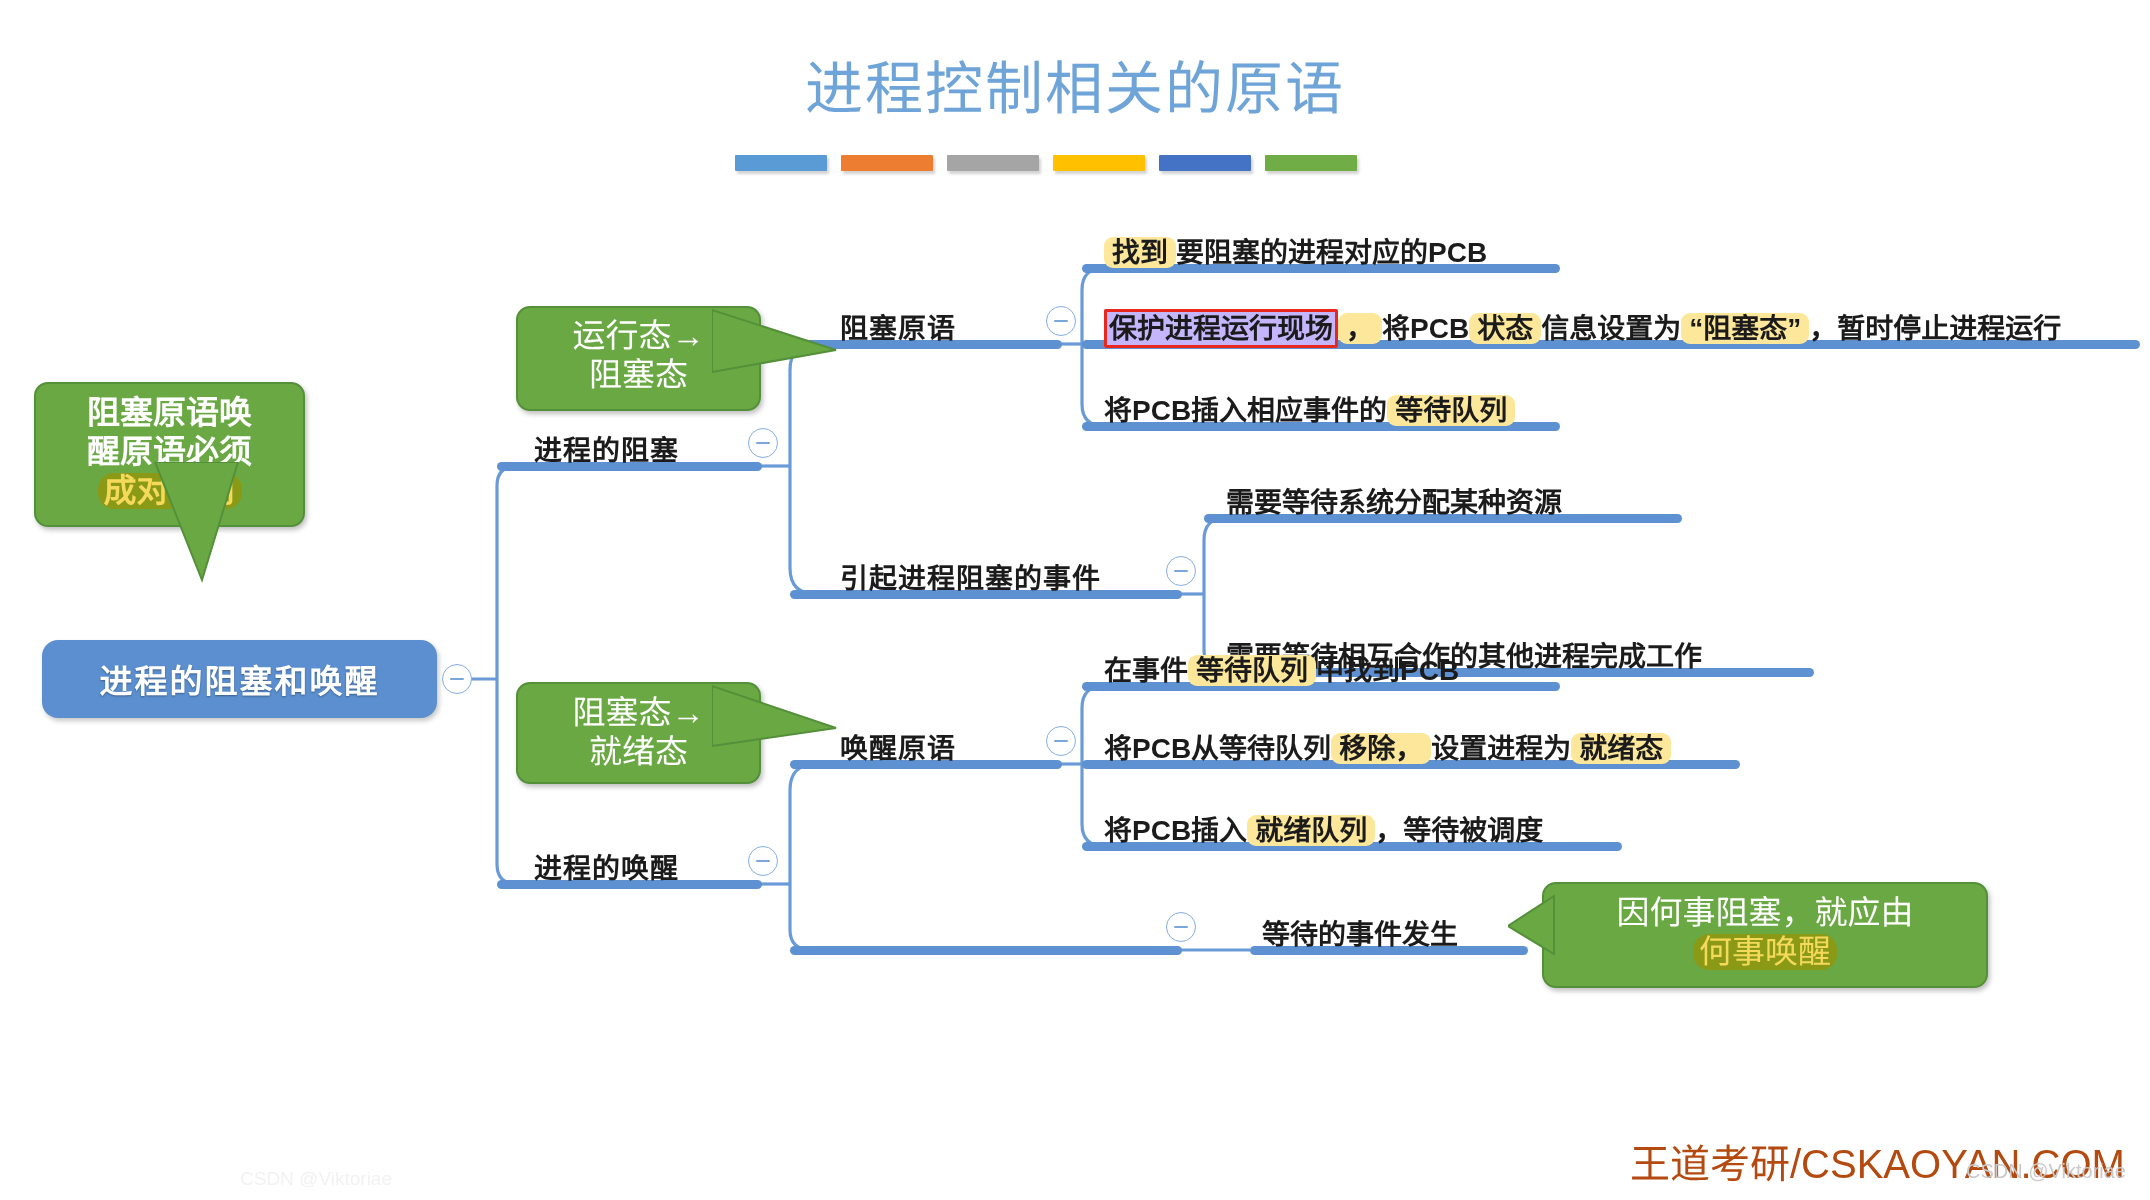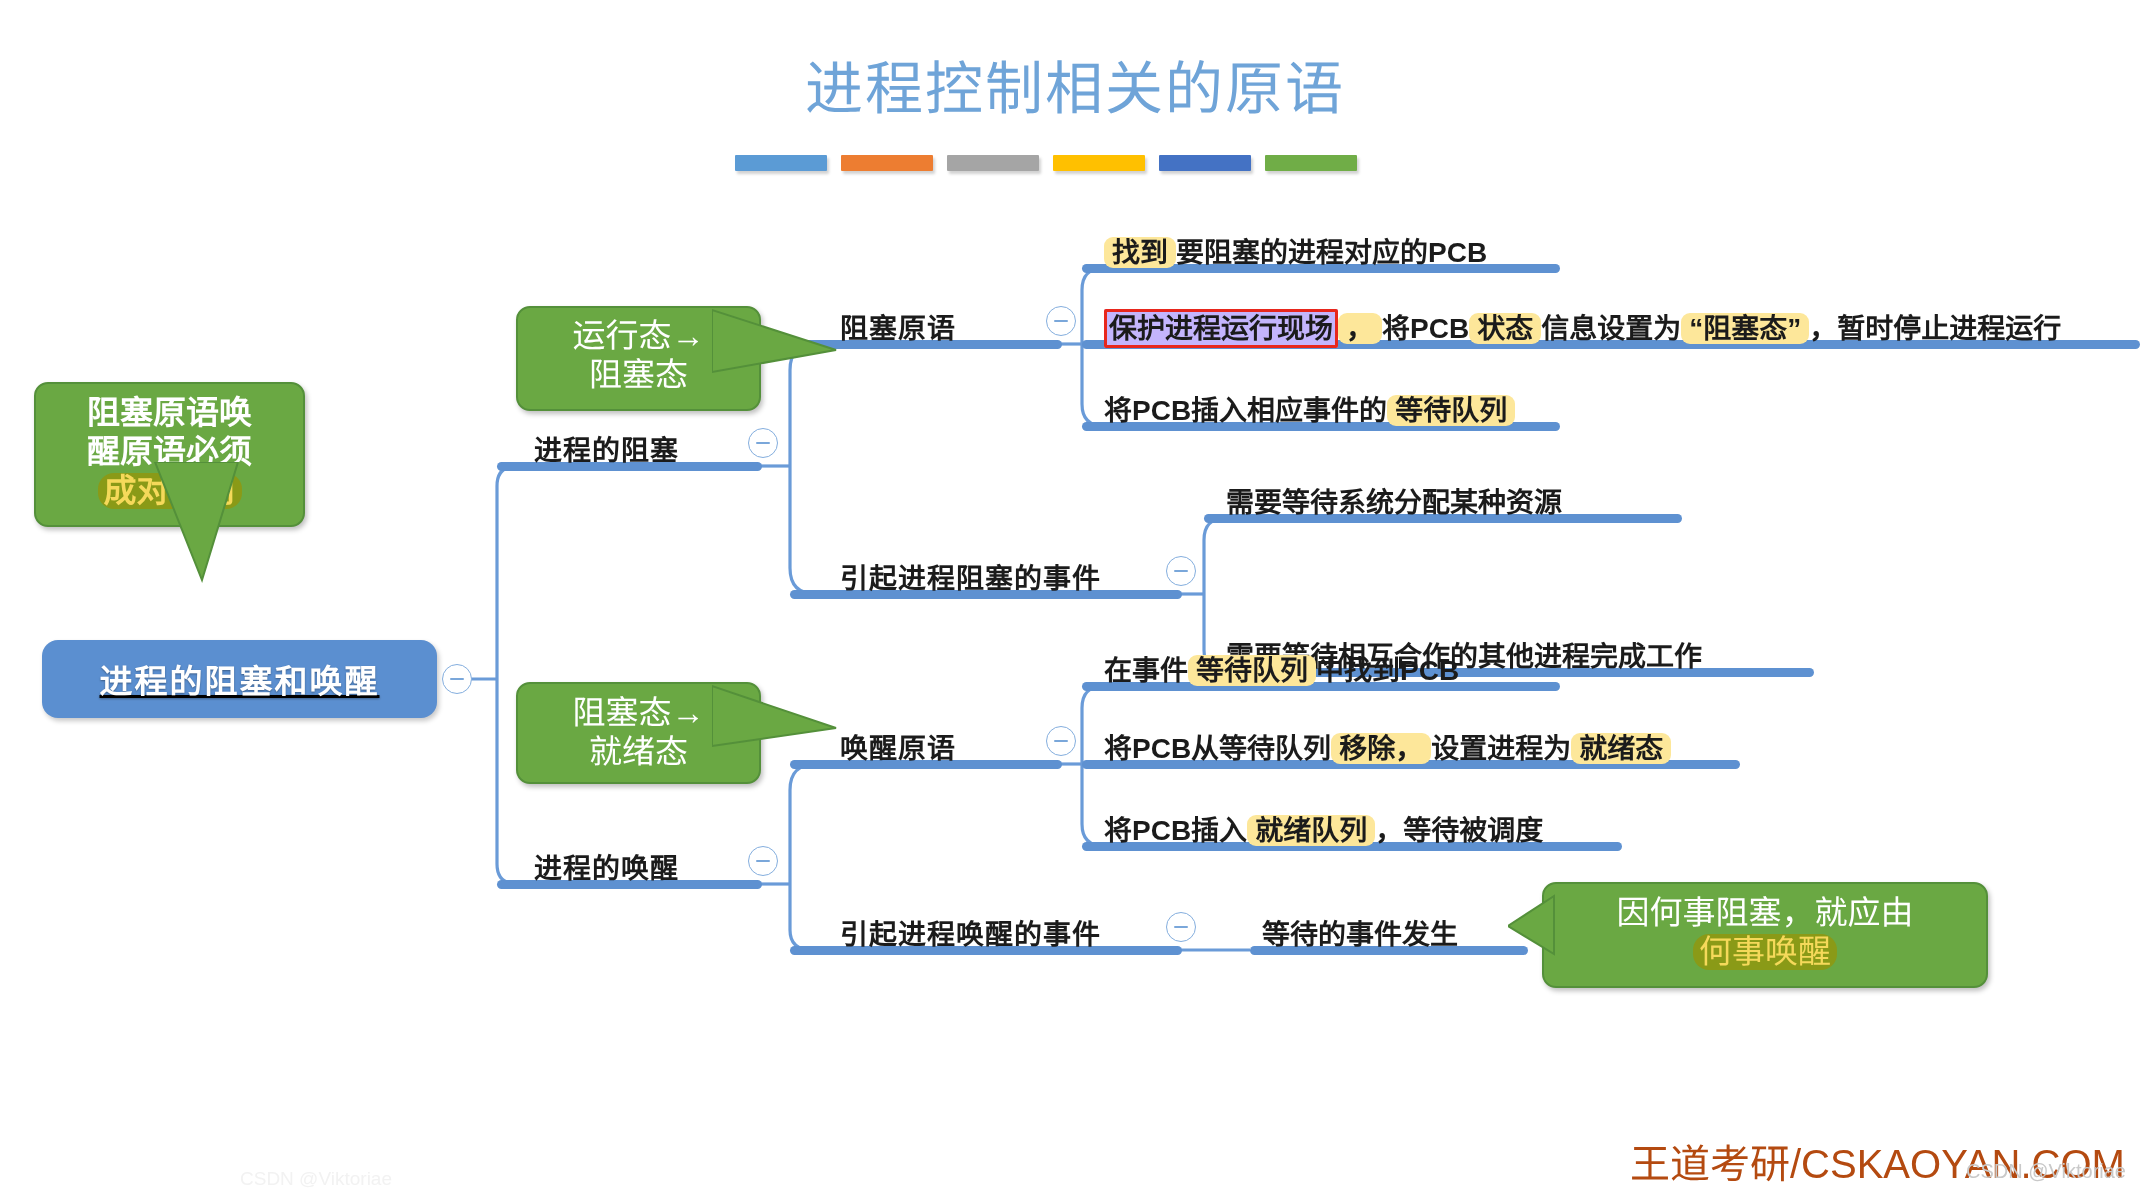--- a/index.html
+++ b/index.html
@@ -27,21 +27,21 @@
     box-shadow:2px 3px 3px rgba(0,0,0,.18);}
 
   
   #wires{position:absolute;left:0;top:0;width:2150px;height:1200px;}
 
   
   .root{
     position:absolute;left:42px;top:640px;width:395px;height:78px;
     background:#5b8fd0;border-radius:16px;
     box-shadow:2px 3px 5px rgba(0,0,0,.22);
-    display:flex;align-items:center;justify-content:center;text-decoration:underline;
+    display:flex;align-items:center;justify-content:center;
   }
   .root span{
     font-family:"Liberation Sans","DejaVu Sans",sans-serif;
     font-weight:bold;font-size:33px;color:#ffffff;letter-spacing:2px;
     text-shadow:0 1px 2px rgba(0,0,0,.35);
   }
 
   
   .node{position:absolute;white-space:nowrap;
     font-family:"Liberation Sans","DejaVu Sans",sans-serif;
@@ -163,21 +163,20 @@
 
   <div class="node lvl2" style="left:840px;top:306px;">阻塞原语</div>
   <div class="cc" style="left:1046px;top:306px;"></div>
 
   <div class="node lvl2" style="left:840px;top:556px;">引起进程阻塞的事件</div>
   <div class="cc" style="left:1166px;top:556px;"></div>
 
   <div class="node lvl2" style="left:840px;top:726px;">唤醒原语</div>
   <div class="cc" style="left:1046px;top:726px;"></div>
 
-  <div class="node lvl2" style="left:840px;top:912px;">引起进程唤醒的事件</div>
   <div class="cc" style="left:1166px;top:912px;"></div>
 
   <div class="node leaf" style="left:1104px;top:230px;"><span class="hl">找到</span><span>要阻塞的进程对应的PCB</span></div>
 
   <div class="node leaf" style="left:1104px;top:306px;"><span class="redbox">保护进程运行现场</span><span class="hl">，</span><span>将PCB</span><span class="hl">状态</span><span>信息设置为</span><span class="hl">“阻塞态”</span><span>，暂时停止进程运行</span></div>
 
   <div class="node leaf" style="left:1104px;top:388px;"><span>将PCB插入相应事件的</span><span class="hl">等待队列</span></div>
 
   <div class="node leaf" style="left:1226px;top:480px;"><span>需要等待系统分配某种资源</span></div>
 

